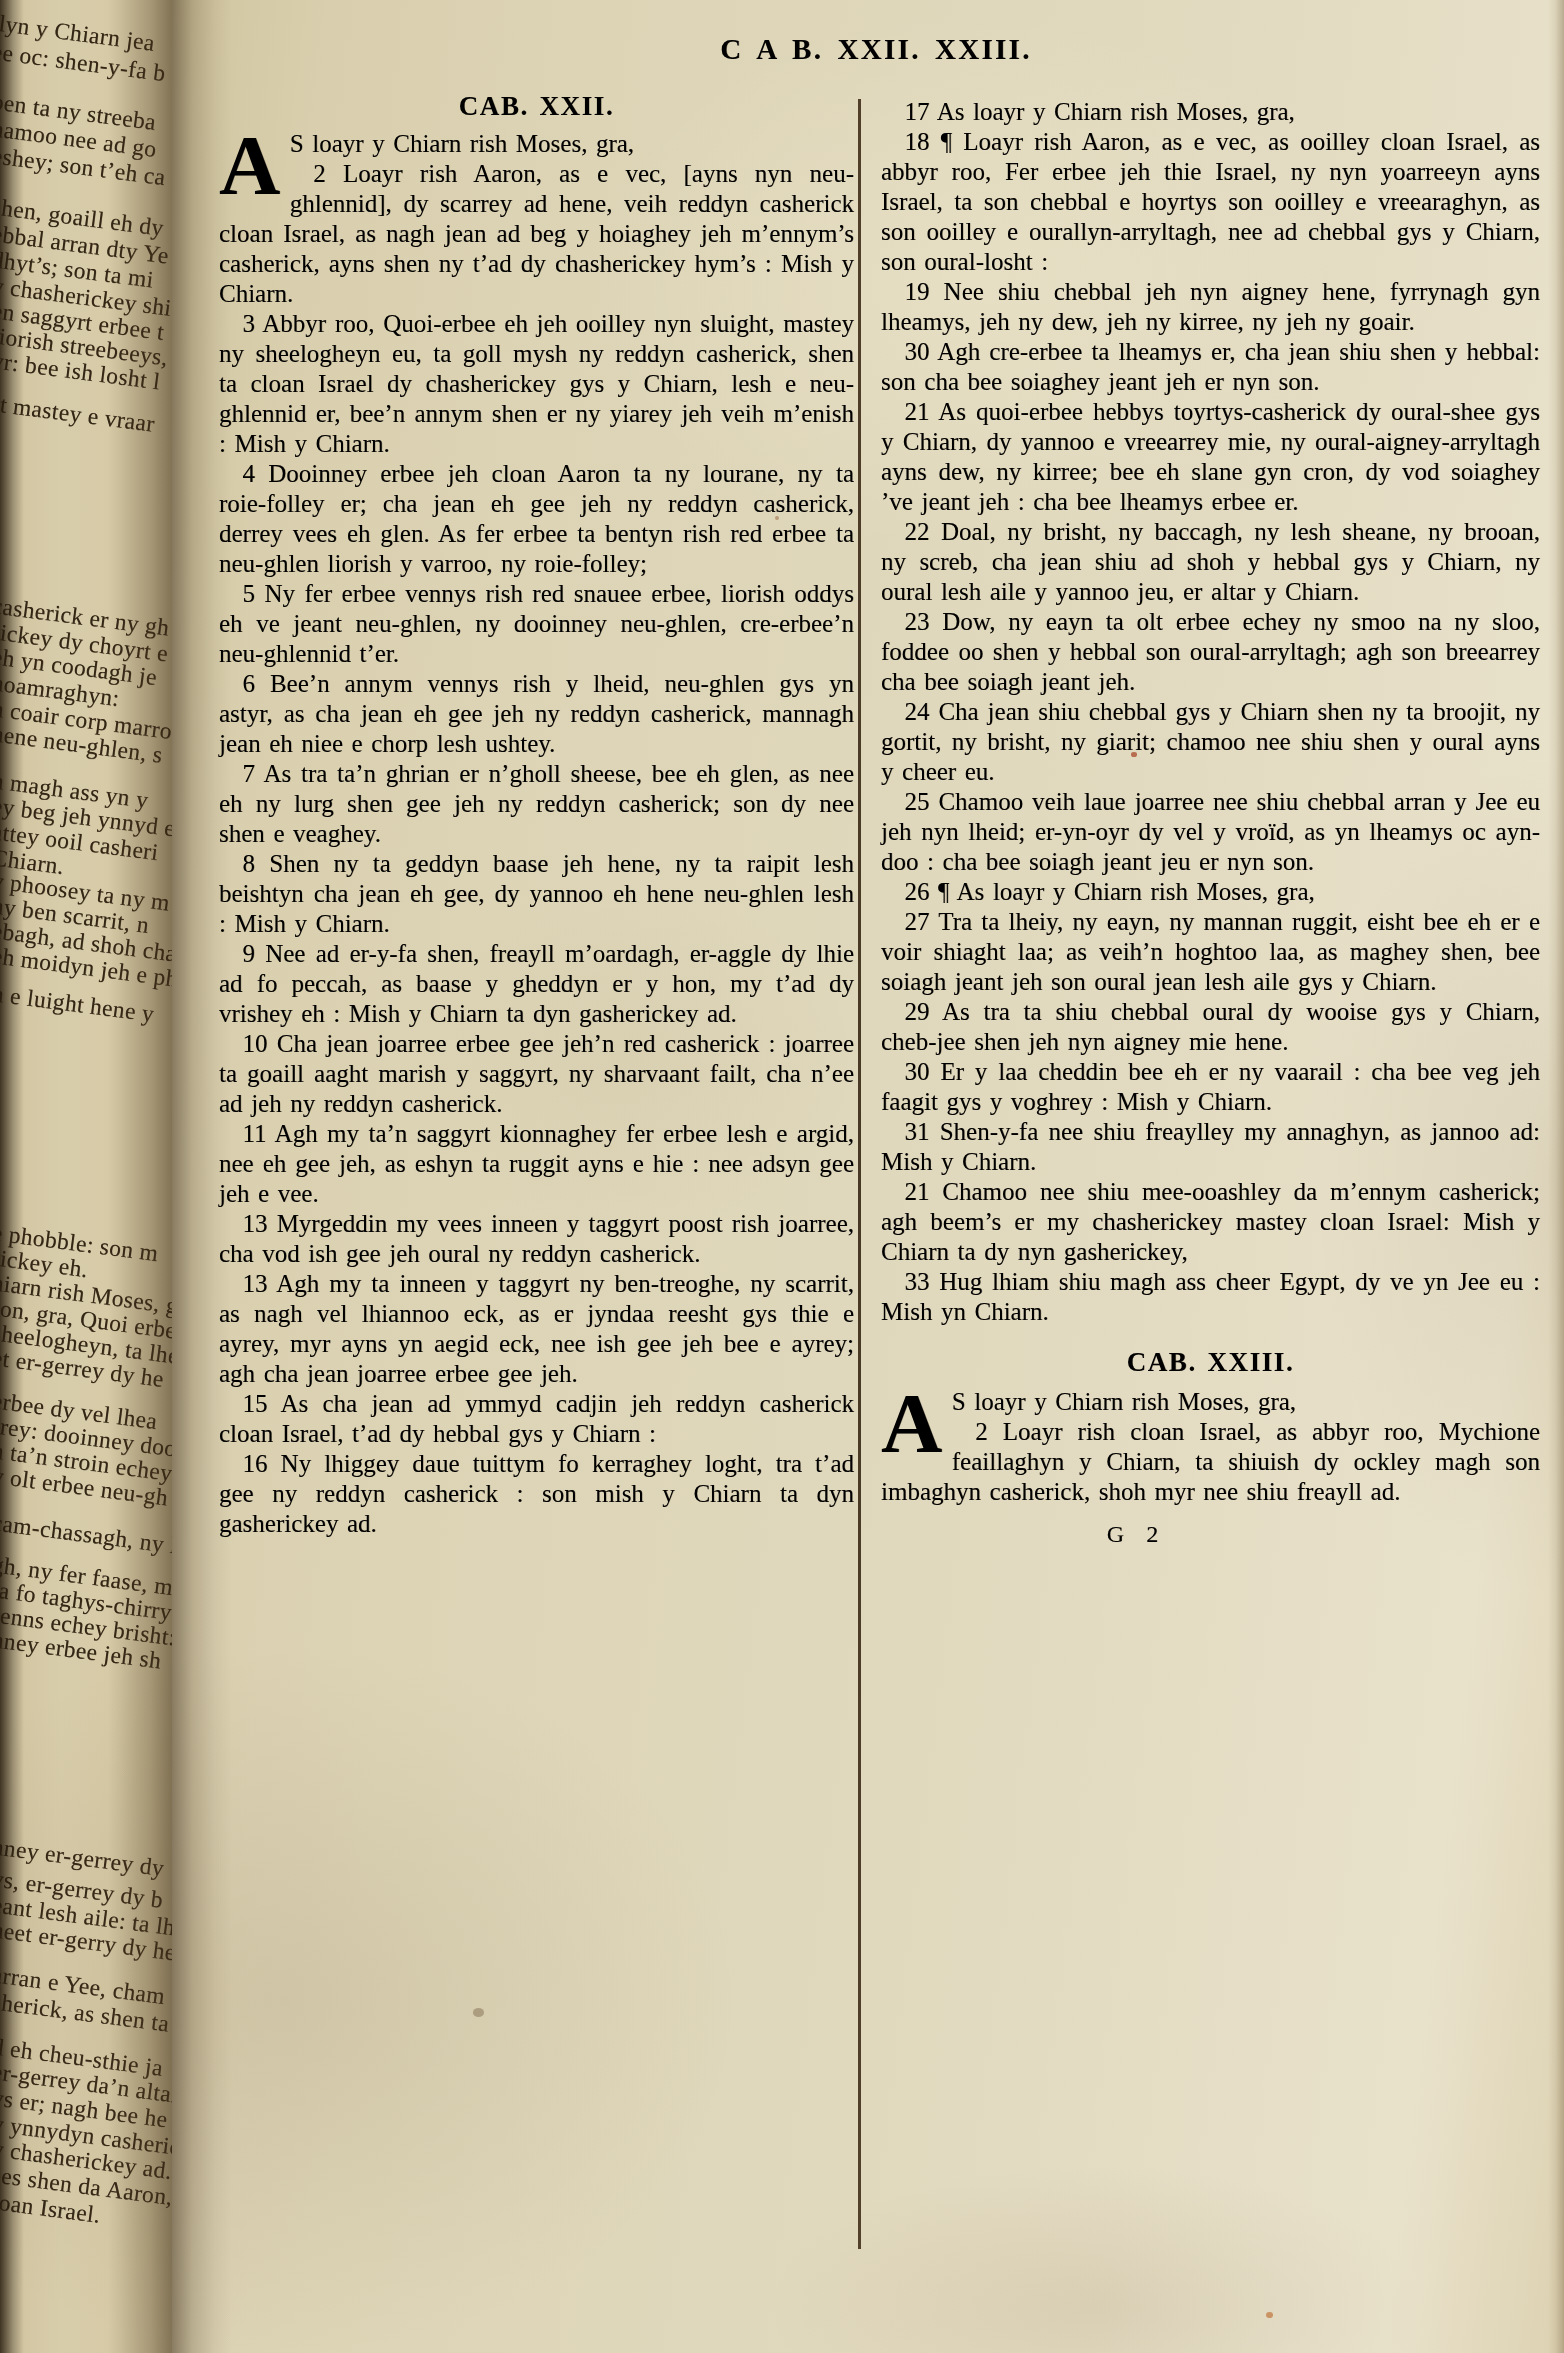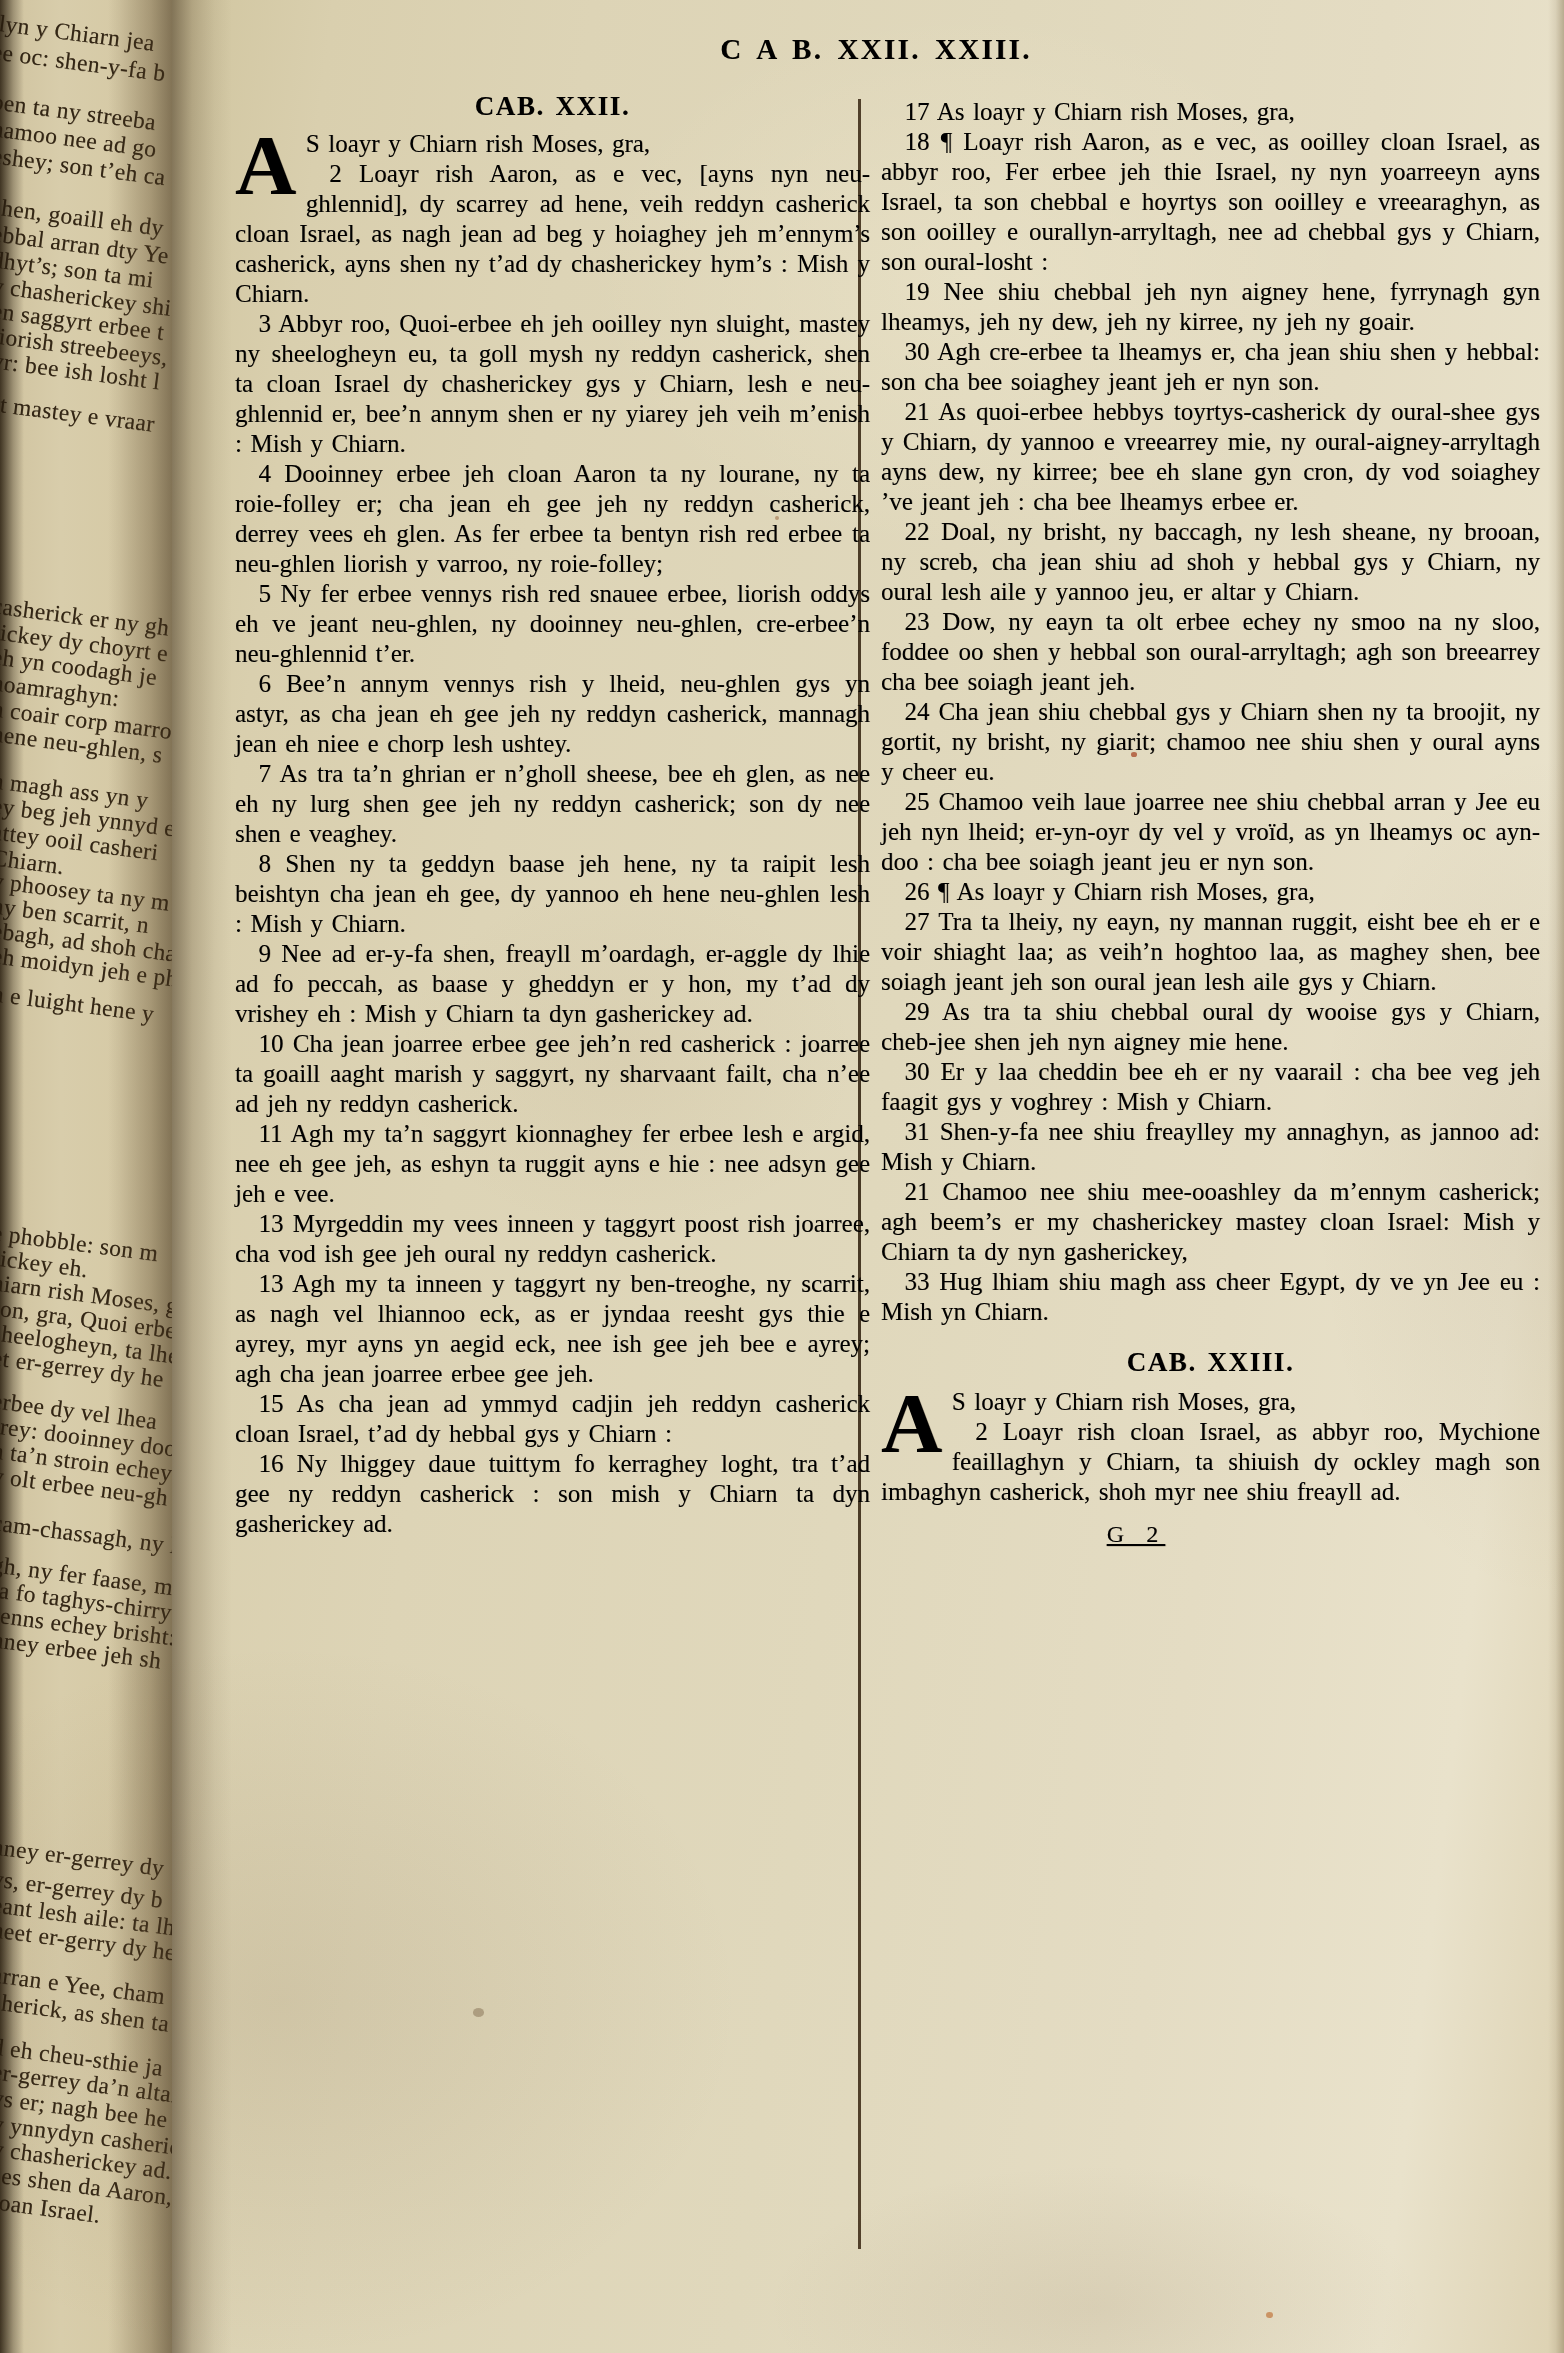--- a/index.html
+++ b/index.html
@@ -61,33 +61,33 @@
   }
   .col-rule{
     position:absolute;left:858px;top:99px;width:3.1px;height:2150px;
     background:linear-gradient(180deg,#43321d,#392a17 50%,#45331e);
     opacity:.92;
   }
   .col{
     position:absolute;text-align:justify;
     font-size:25px;line-height:30px;word-spacing:2.3px;
   }
-  .col-left{left:235px;width:635px;top:91px;}
+  .col-left{left:219px;width:635px;top:91px;}
   .col-right{left:881px;width:659px;top:97px;}
   .chap-head{text-align:center;font-size:27px;font-weight:700;letter-spacing:1.6px;margin:0 0 7.8px 0;}
   .chap-head.second{margin-top:20.3px;margin-bottom:9.4px;}
   .verse{margin:0;text-indent:23.5px;}
   .verse.flush{text-indent:0;}
   .drop-cap{
     float:left;font-size:85px;line-height:64px;font-weight:700;
     margin:4.7px 9.4px 0 0;
   }
   .signature{
     margin-top:12.5px;margin-right:149px;
-    text-align:center;font-size:24px;letter-spacing:7px;text-indent:0;text-decoration:underline;
+    text-align:center;font-size:24px;letter-spacing:7px;text-indent:0;
   }
   
   .speck{position:absolute;border-radius:50%;pointer-events:none;}
   .speck.s1{left:1131px;top:752px;width:5.5px;height:4.7px;background:rgba(168,72,40,.75);}
   .speck.s2{left:1266px;top:2312px;width:7px;height:6.3px;background:rgba(190,110,50,.65);}
   .speck.s3{left:775px;top:516px;width:3.9px;height:3.9px;background:rgba(150,95,55,.5);}
   .speck.s4{left:473px;top:2008px;width:11px;height:8.6px;background:rgba(95,70,40,.35);}
 </style>
 </head>
 <body>

